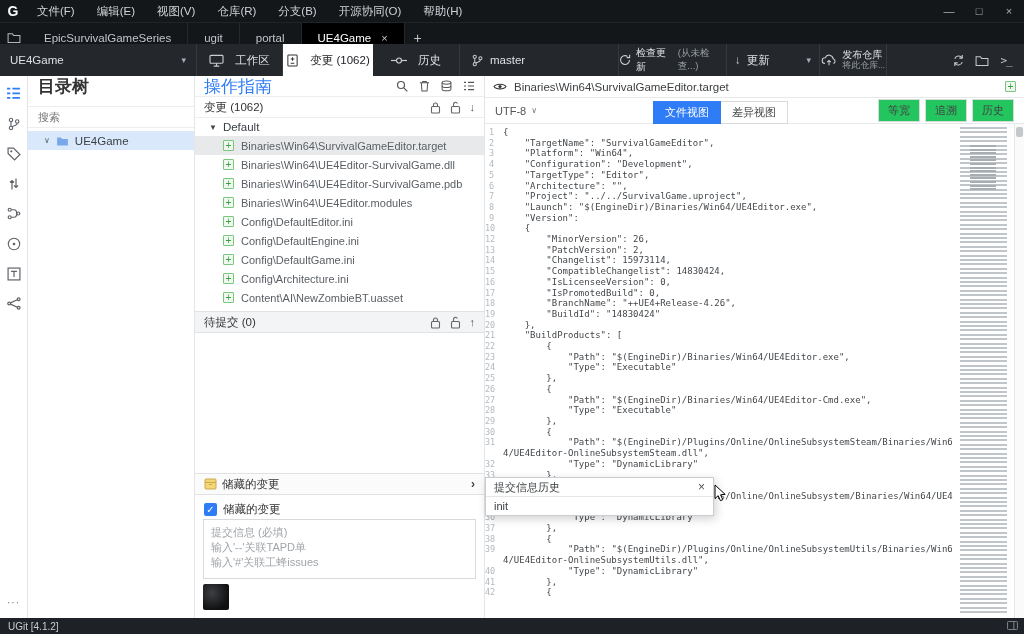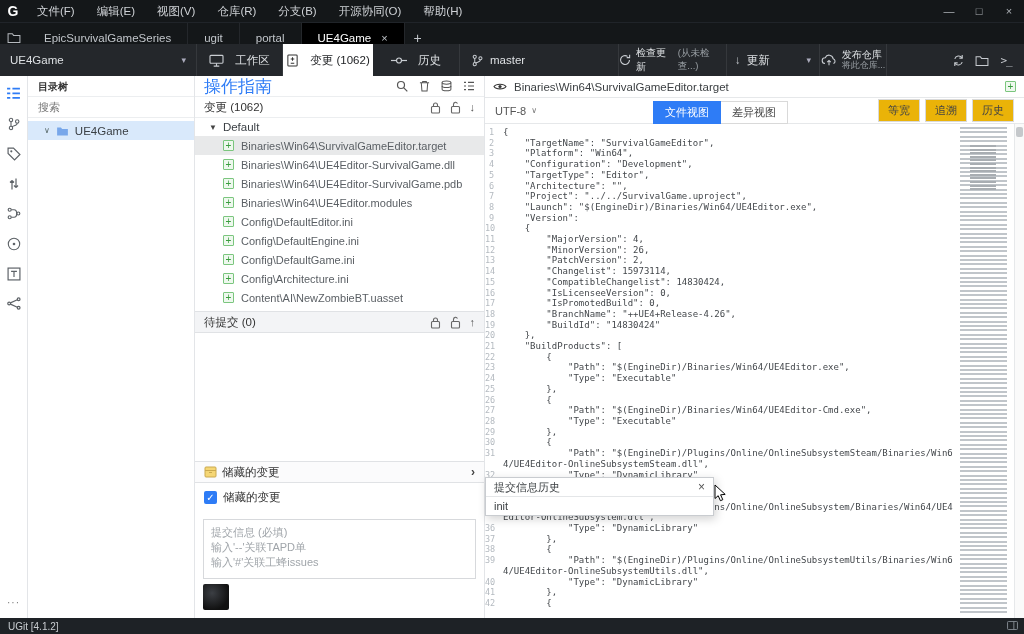--- a/index.html
+++ b/index.html
@@ -34,40 +34,40 @@
   .repo-select .caret{margin-left:auto;font-size:9px;color:#aab;}
   .tbtn{justify-content:center;gap:11px;}
   .workspace{width:86px;}
   .changes-tab{width:90px;background:#fff;color:#1c1e21;border-right:none;}
   .history-btn{width:87px;}
   .branch-btn{width:159px;justify-content:flex-start;padding-left:12px;gap:7px;}
   .checkupd{width:108px;justify-content:center;gap:5px;font-size:10px;}
   .checkupd .dim{color:#9aa0a5;font-size:9.5px;}
   .updatebtn{width:93px;padding:0 8px;gap:6px;}
   .updatebtn .caret{margin-left:auto;font-size:9px;color:#aab;}
-  .publish{width:67px;justify-content:center;gap:5px;}
+  .publish{width:67px;justify-content:center;gap:5px;font-family:Liberation Serif, serif;}
   .pubtxt{font-size:10px;line-height:11px;}
   .pubtxt .l2{color:#9aa0a5;font-size:9px;}
   .tspacer{flex:1;border-right:none;}
   .ticon{width:24px;display:flex;align-items:center;justify-content:center;color:#c7cbd0;}
   .ticon.term{font-family:"DejaVu Sans Mono",monospace;font-size:11px;letter-spacing:-1px;}
   .tico{color:#c9cdd2;}
   .changes-tab .tico{color:#333;}
 
   
   .content{position:absolute;top:76px;bottom:16px;left:0;right:0;display:flex;background:#fff;}
 
   .iconbar{width:28px;border-right:1px solid #e3e5e8;display:flex;flex-direction:column;
            align-items:center;padding-top:10px;gap:15px;position:relative;flex:none;}
   .sic{color:#5d6267;height:15px;display:flex;align-items:center;}
   .sic.active{color:#2e7cf6;}
   .more-dots{position:absolute;bottom:10px;left:0;width:100%;text-align:center;color:#777;font-size:10px;letter-spacing:1px;}
 
   .treepanel{width:167px;border-right:1px solid #e3e5e8;flex:none;display:flex;flex-direction:column;}
-  .tp-title{height:21px;line-height:21px;padding-left:10px;font-size:10px;font-weight:600;color:#333;
+  .tp-title{height:31px;line-height:21px;padding-left:10px;font-size:17px;font-weight:600;color:#333;
             border-bottom:1px solid #eceef0;}
   .tp-search{height:21px;border-bottom:1px solid #eceef0;display:flex;align-items:center;}
   .tp-search input{border:none;outline:none;width:100%;font-size:11px;padding-left:10px;color:#666;
                    font-family:inherit;background:transparent;}
   .tree-item{height:19px;margin-top:3px;background:#d9e9fb;display:flex;align-items:center;
              padding-left:16px;gap:6px;font-size:11.5px;color:#3b4045;}
   .tree-chev{font-size:8px;color:#566;}
 
   .midpanel{width:290px;border-right:1px solid #e3e5e8;flex:none;display:flex;flex-direction:column;position:relative;}
   .guide-row{height:21px;flex:none;border-bottom:1px solid #eceef0;display:flex;align-items:center;padding:0 9px;}
@@ -88,21 +88,21 @@
   .staged-bar{height:22px;flex:none;background:#f3f4f6;border-top:1px solid #e0e2e5;border-bottom:1px solid #e0e2e5;
               display:flex;align-items:center;padding:0 9px;font-size:11.5px;color:#333;}
   .mid-spacer{flex:1;}
   .stash-bar{height:22px;flex:none;border-top:1px solid #e0e2e5;border-bottom:1px solid #e0e2e5;background:#fbfbfc;
              display:flex;align-items:center;gap:5px;padding:0 9px;font-size:11.5px;color:#333;}
   .stash-chev{margin-left:auto;color:#444;font-weight:bold;font-size:12px;}
   .push-row{height:22px;flex:none;display:flex;align-items:center;gap:6px;padding:6px 9px 0;}
   .cb{width:13px;height:13px;background:#2e7cf6;border-radius:2px;color:#fff;font-size:10px;line-height:13px;
       text-align:center;flex:none;}
   .push-label{font-size:11.5px;color:#333;}
-  .commit-msg{margin:14px 8px 0;height:60px;resize:none;border:1px solid #d7d9dc;font-size:11px;line-height:15px;
+  .commit-msg{margin:2px 8px 0;height:60px;resize:none;border:1px solid #d7d9dc;font-size:11px;line-height:15px;
               padding:5px 7px;color:#333;font-family:inherit;outline:none;}
   .commit-msg::placeholder{color:#a0a5aa;}
   .commit-row{margin:5px 8px 8px;display:flex;gap:6px;align-items:center;}
   .avatar{width:26px;height:26px;flex:none;border-radius:2px;
           background:radial-gradient(circle at 35% 35%, #3c3f44, #111 70%);}
   .commit-btn{flex:1;height:24px;border:1px solid #d9dbde;background:#f7f8f9;color:#9ea3a8;font-size:11.5px;
               font-family:inherit;}
 
   
   .viewer{flex:1;position:relative;overflow:hidden;}
@@ -111,21 +111,21 @@
   .pathbar .addbox{margin-left:auto;}
   .ctrlbar{height:26px;border-bottom:1px solid #e6e8ea;display:flex;align-items:center;padding:0 10px;
            font-size:11px;color:#555;position:relative;}
   .enc{display:flex;align-items:center;gap:5px;}
   .enc .caret{font-size:8px;color:#777;}
   .viewseg{position:absolute;left:168px;top:3px;display:flex;}
   .vbtn{padding:3px 11px;font-size:11px;border:1px solid #2e7cf6;}
   .vbtn.on{background:#2e7cf6;color:#fff;}
   .vbtn.off{background:#fff;color:#444;border:1px solid #d9d9d9;border-left:none;}
   .rbtns{margin-left:auto;display:flex;gap:5px;}
-  .rbtn{padding:3px 9px;font-size:11px;border:1px solid #d9d9d9;background:#eab308;color:#444;}
+  .rbtn{padding:3px 9px;font-size:11px;border:1px solid #d9d9d9;background:#22c55e;color:#444;}
 
   .codewrap{position:absolute;top:48px;bottom:0;left:0;right:68px;overflow:hidden;padding-top:3px;}
   .code-row{display:flex;font-family:"DejaVu Sans Mono",monospace;font-size:9px;line-height:10.7px;}
   .ln{width:18px;flex:none;text-align:right;padding-right:9px;color:#b4bac0;font-size:8.5px;}
   .ct{flex:1;white-space:pre-wrap;word-break:break-all;color:#43474b;}
 
   .minimap{position:absolute;top:51px;bottom:3px;right:11px;width:55px;}
   .mm-lines{position:absolute;inset:0 6px 0 2px;
     background-image:repeating-linear-gradient(to bottom,#c0c5ca 0px,#c0c5ca 2px,transparent 2px,transparent 4.4px);}
   .mm-top{position:absolute;top:18px;left:12px;width:26px;height:46px;
@@ -597,24 +597,20 @@
           <div class="code-row">
             <span class="ln">9</span>
             <span class="ct">    "Version":</span>
           </div>
 
           <div class="code-row">
             <span class="ln">10</span>
             <span class="ct">    {</span>
           </div>
 
-          <div class="code-row">
-            <span class="ln">11</span>
-            <span class="ct">        "MajorVersion": 4,</span>
-          </div>
 
           <div class="code-row">
             <span class="ln">12</span>
             <span class="ct">        "MinorVersion": 26,</span>
           </div>
 
           <div class="code-row">
             <span class="ln">13</span>
             <span class="ct">        "PatchVersion": 2,</span>
           </div>

